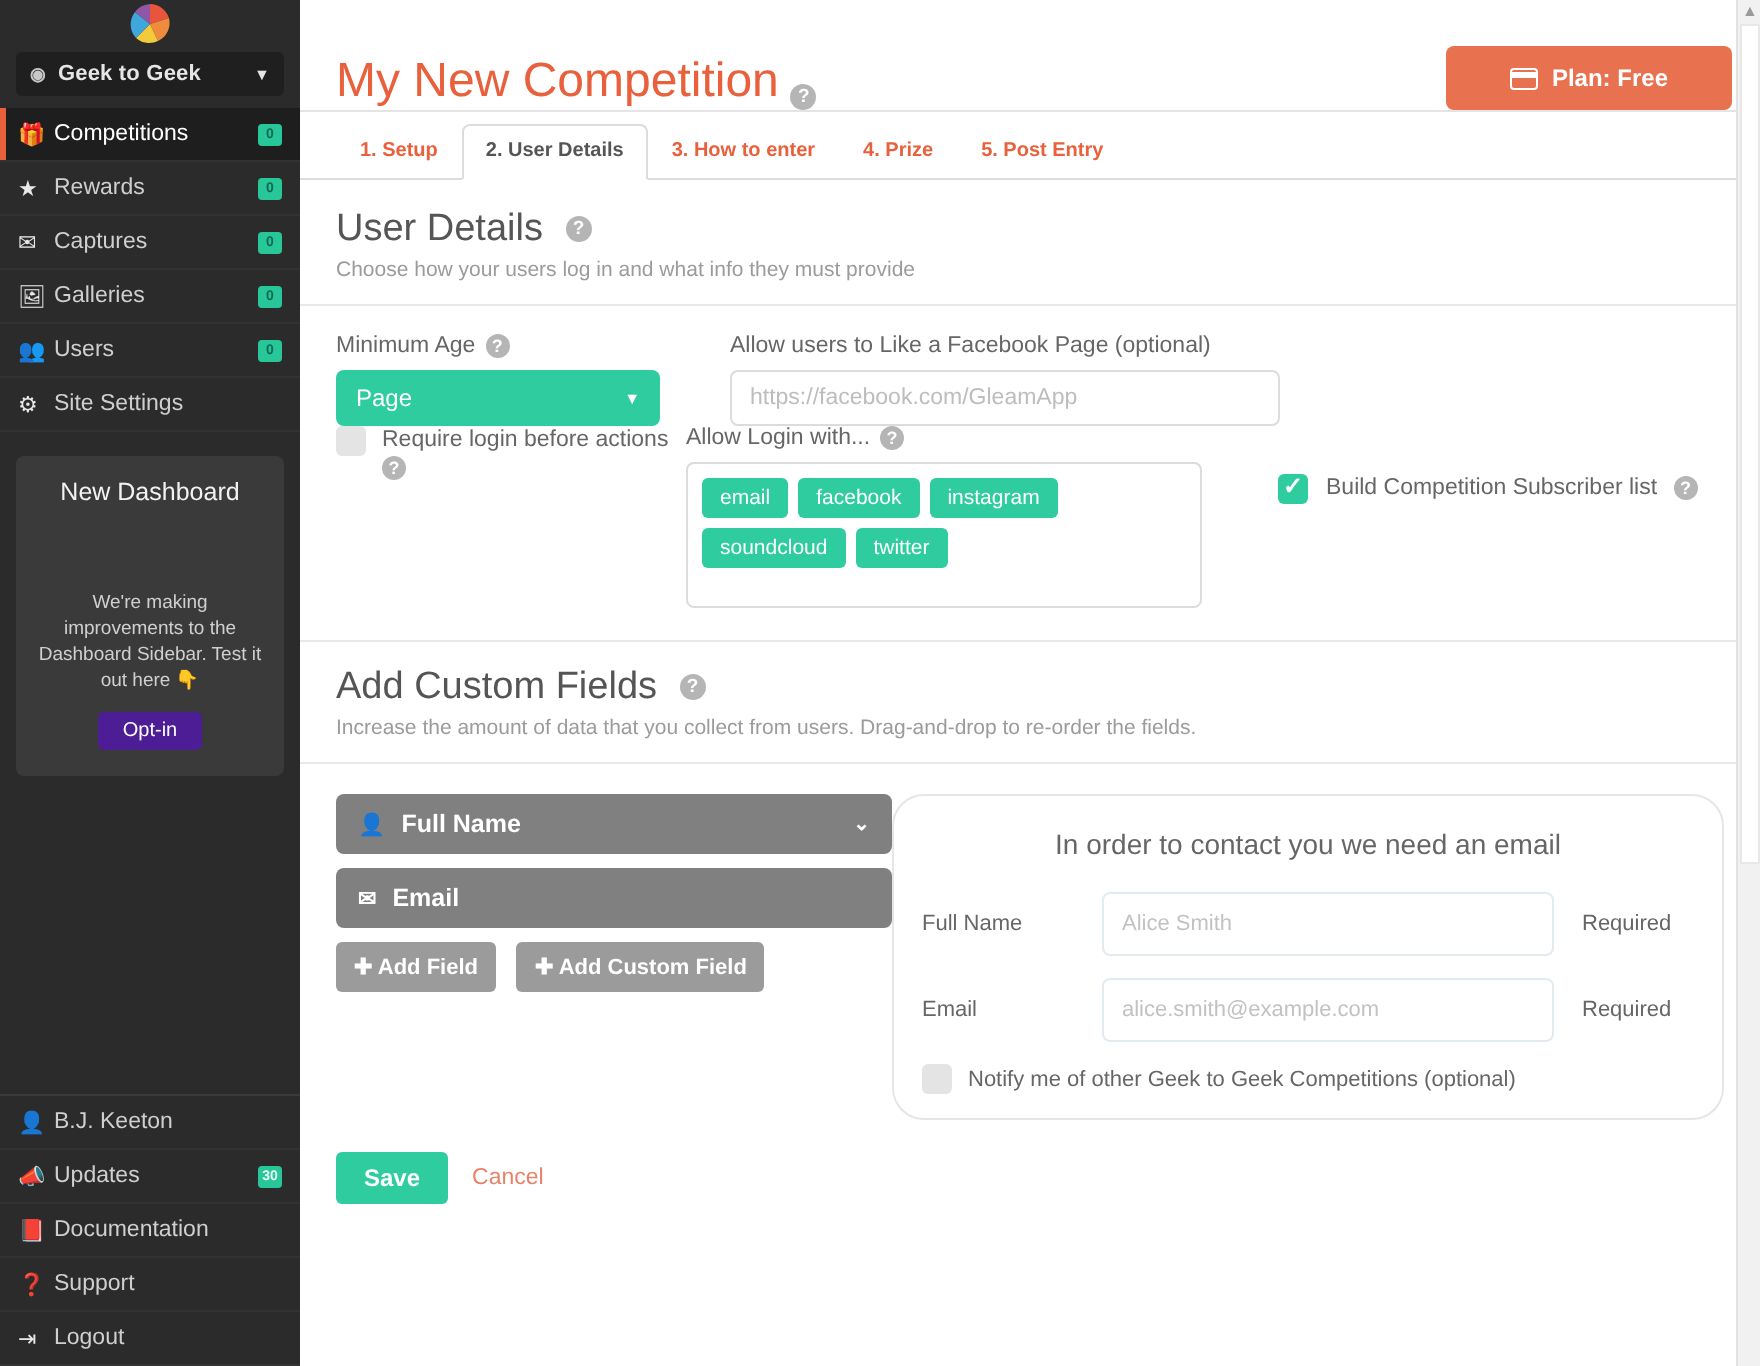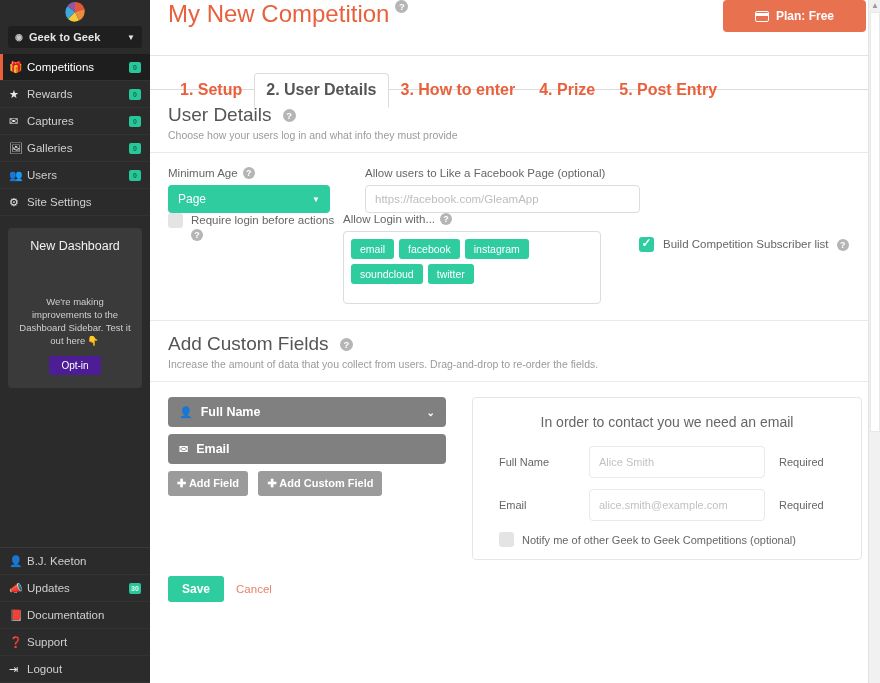--- a/index.html
+++ b/index.html
@@ -56,21 +56,21 @@
   .promo-btn {
     display: inline-block; margin-top: 9px; background: #4c1d95; color: #fff;
     font-size: 10px; padding: 4px 12px; border-radius: 3px; border: none;
   }
   .spacer { flex: 1 1 auto; }
   .nav-bottom { border-top: 1px solid #3a3a3a; }
 
   
   .main { flex: 1 1 auto; height: 683px; background: #fff; position: relative; overflow: hidden; }
   .topbar {
-    height: 56px; display: flex; align-items: flex-start; padding: 0 14px 0 18px;
+    height: 56px; display: flex; align-items: flex-end; padding: 0 14px 0 18px;
     background: #fff; border-bottom: 1px solid #e4e4e4;
   }
   .page-title { font-size: 24px; color: #e8603c; font-weight: normal; }
   .help-ico {
     display: inline-block; width: 13px; height: 13px; border-radius: 50%;
     background: #b5b5b5; color: #fff; font-size: 9.5px; line-height: 13px;
     text-align: center; vertical-align: middle; margin-left: 6px; font-weight: bold;
   }
   .plan-btn {
     margin-left: auto; background: #e8714f; color: #fff; border: none;
@@ -81,22 +81,22 @@
     width: 14px; height: 11px; border: 1.5px solid #fff; border-radius: 2px;
     position: relative; display: inline-block;
   }
   .card-ico::before { content:""; position:absolute; left:0; right:0; top:1.5px; height:2.5px; background:#fff; }
 
   .tabs {
     height: 34px; display: flex; align-items: flex-end; padding-left: 18px;
     border-bottom: 1px solid #dcdcdc; background: #fff;
   }
   .tab {
-    font-size: 16px; font-weight: bold; color: #e8603c;
-    padding: 7px 11px 8px; border-radius: 4px 4px 0 0; position: relative; top: 19px;
+    font-size: 10px; font-weight: bold; color: #e8603c;
+    padding: 7px 11px 8px; border-radius: 4px 4px 0 0; position: relative; top: 1px;
     border: 1px solid transparent;
   }
   .tab.active {
     color: #555; background: #fff; border: 1px solid #dcdcdc; border-bottom-color: #fff;
   }
 
   .section-head { padding: 14px 18px 11px; border-bottom: 1px solid #e9e9e9; }
   .section-title { font-size: 19px; color: #555; font-weight: normal; }
   .section-sub { font-size: 10.5px; color: #9b9b9b; margin-top: 3px; }
 
@@ -145,22 +145,22 @@
   }
   .fieldbtn .fic { margin-right: 8px; font-size: 11px; }
   .fieldbtn .caret { margin-left: auto; font-size: 10px; }
 
   .addbtn {
     background: #9b9b9b; color: #fff; border: none; border-radius: 3px;
     font-size: 11px; font-weight: bold; padding: 6px 9px; margin-right: 6px;
   }
 
   .preview {
-    flex: 1 1 auto; margin-left: 26px; border: 1px solid #e6e6e6; border-radius: 4px;
-    background: #fff; padding: 16px 26px 12px;
+    flex: 1 1 auto; margin-left: 0; border: 1px solid #e6e6e6; border-radius: 16px;
+    background: #fff; padding: 16px 14px 12px;
   }
   .preview-title { text-align: center; font-size: 14px; color: #666; margin-bottom: 16px; }
   .prow { display: flex; align-items: center; margin-bottom: 11px; }
   .plabel { width: 90px; font-size: 11px; color: #666; }
   .pinput {
     flex: 1 1 auto; height: 32px; border: 1px solid #e3eaf0; border-radius: 4px;
     font-size: 11px; color: #c2c2c2; padding: 0 9px; display: flex; align-items: center;
   }
   .preq { width: 70px; text-align: left; padding-left: 14px; font-size: 11px; color: #666; }
   .pcheck { display: flex; align-items: center; gap: 8px; font-size: 11px; color: #666; }

